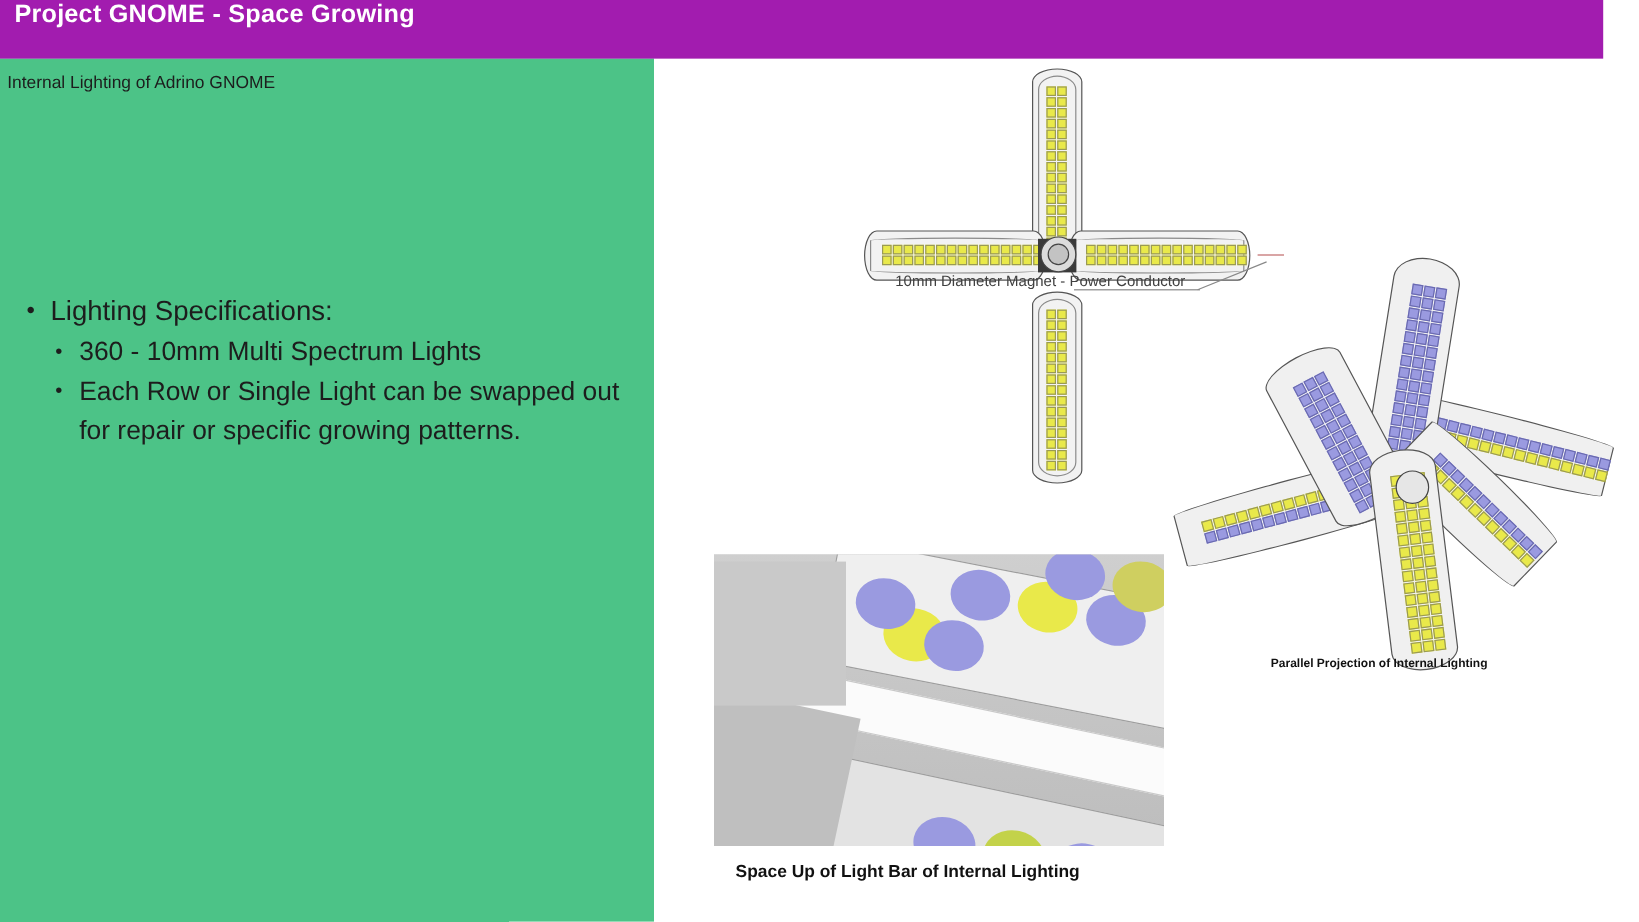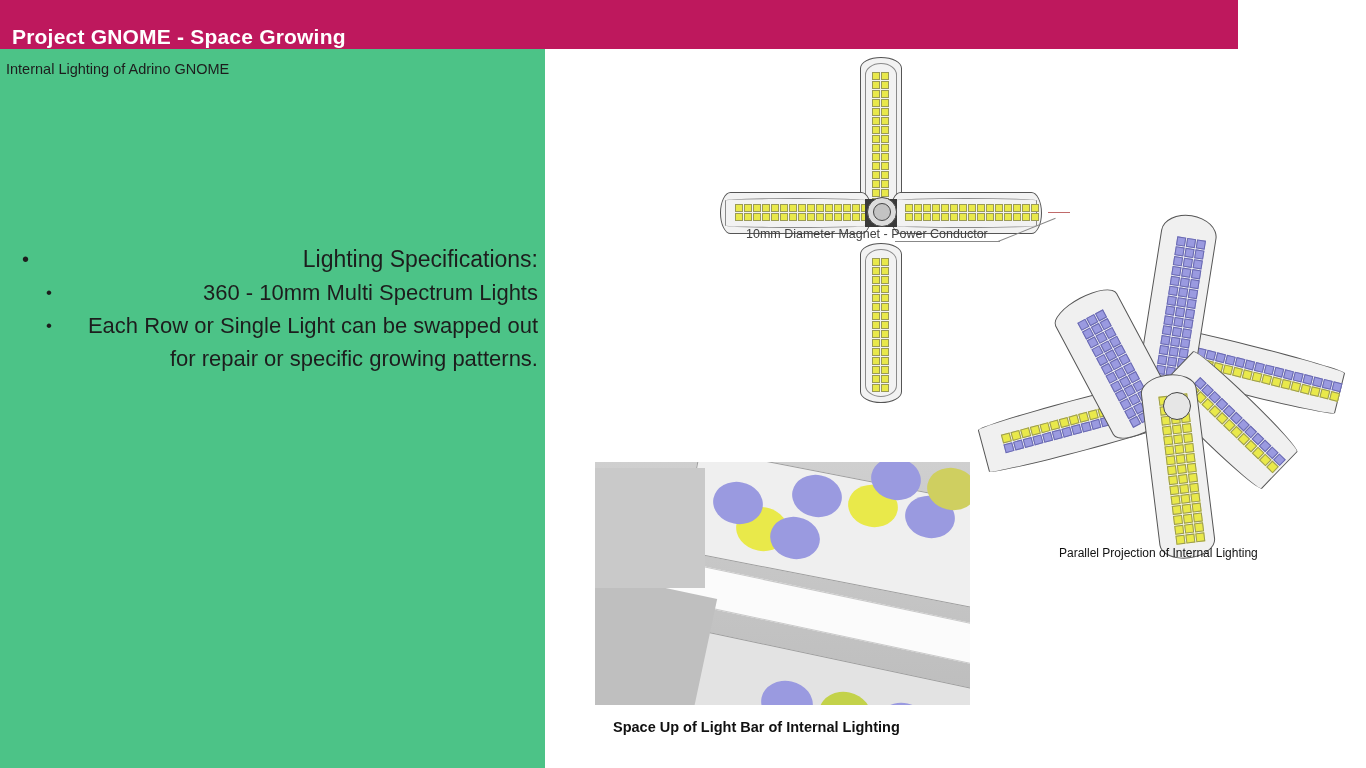--- a/index.html
+++ b/index.html
@@ -11,25 +11,25 @@
     width: 1366px;
     height: 768px;
     overflow: hidden;
     font-family: "Liberation Sans", sans-serif;
   }
 
   
   #title-bar {
     position: absolute;
     left: 0; top: 0;
-    width: 1238px;
+    width: 1336px;
     height: 49px;
-    background: #be185d;
+    background: #a21caf;
     display: flex;
-    align-items: flex-end;
+    align-items: flex-start;
   }
   #title-bar .title-text {
     color: #ffffff;
     font-size: 21px;
     font-weight: bold;
     padding-left: 12px;
     letter-spacing: 0.2px;
   }
 
   
@@ -49,21 +49,20 @@
     font-family: "Liberation Sans", sans-serif;
   }
 
   
   #spec-list {
     position: absolute;
     left: 8px;
     top: 194px;
     width: 530px;
     color: #1d1d1d;
-    text-align: right;
   }
   ul.lvl1 {
     list-style: none;
     margin: 0;
     padding: 0;
   }
   ul.lvl1 > li.item1 {
     position: relative;
     padding-left: 34px;
     font-size: 23px;
@@ -108,22 +107,22 @@
   }
 
   .fig-caption {
     position: absolute;
     font-size: 14.5px;
     font-weight: bold;
     color: #111111;
     line-height: 20px;
   }
   .fig-caption.plain {
-    font-weight: normal;
-    font-size: 12px;
+    font-weight: bold;
+    font-size: 10px;
     line-height: 21px;
   }
 
   
   #fig-cross {
     position: absolute;
     left: 170px;  
     top: 0px;
     width: 500px;
     height: 330px;

